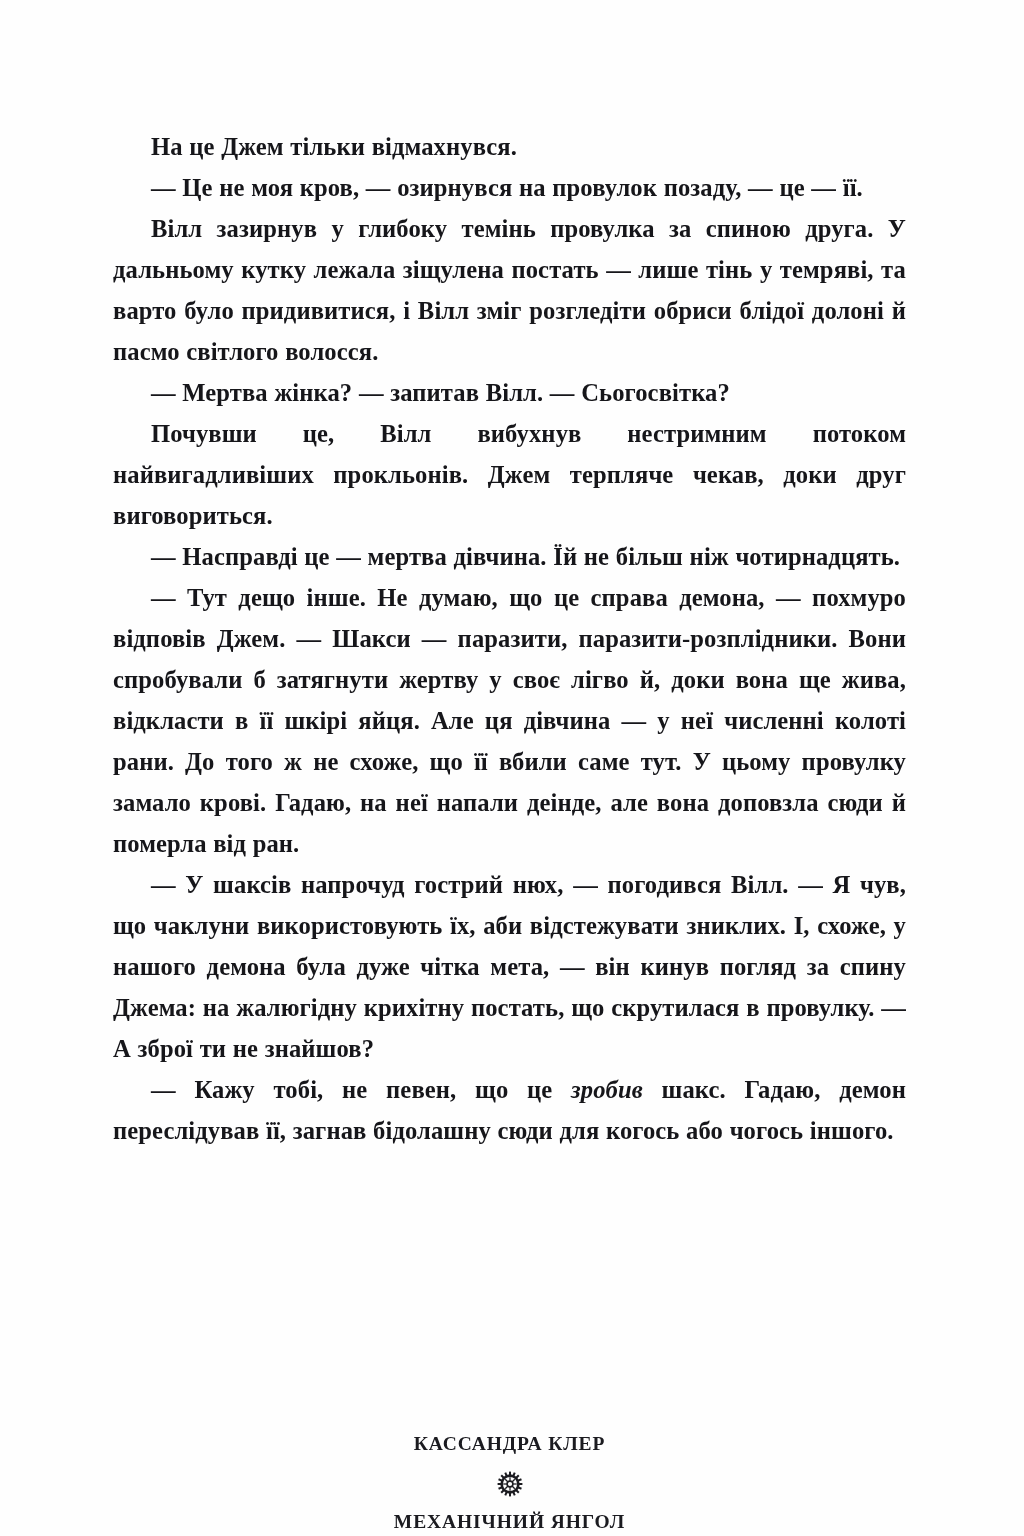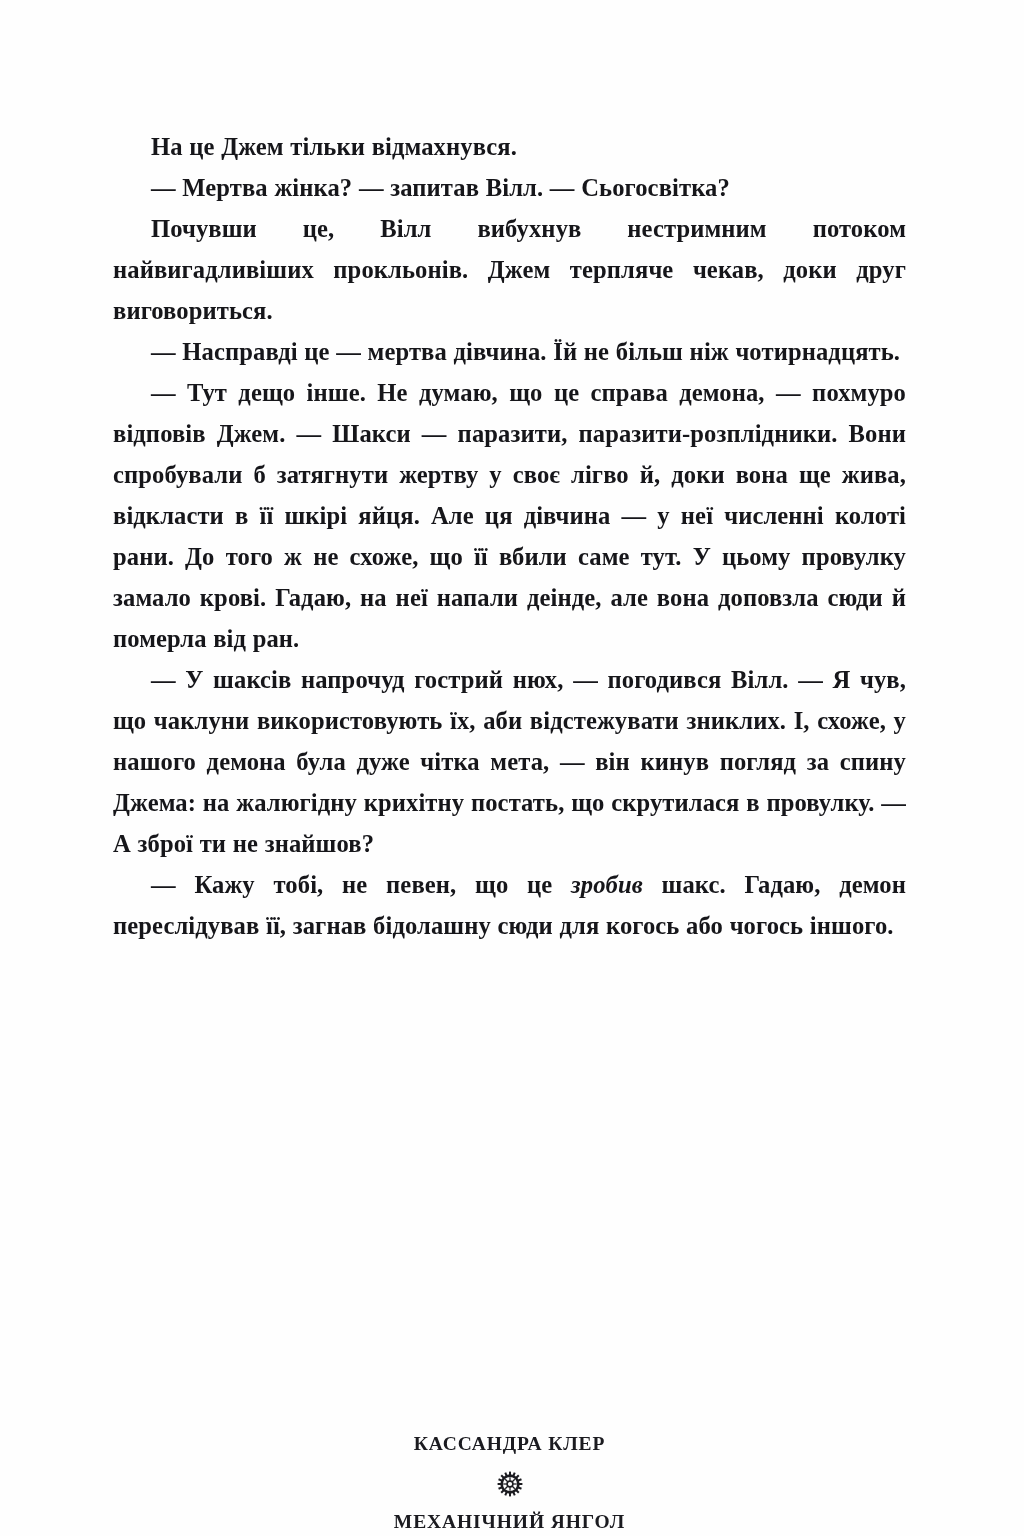--- a/index.html
+++ b/index.html
@@ -112,20 +112,22 @@
   }
 </style>
 </head>
 <body>
 
 <div class="page">
 
   <div class="text-block">
 
     <p class="para">На це Джем тільки відмахнувся.</p>
+    <p class="para">— Це не моя кров, — озирнувся на провулок позаду, — це — її.</p>
+    <p class="para">Вілл зазирнув у глибоку темінь провулка за спиною друга. У дальньому кутку лежала зіщулена постать — лише тінь у темряві, та варто було придивитися, і Вілл зміг розгледіти обриси блідої долоні й пасмо світлого волосся.</p>
     <p class="para">— Мертва жінка? — запитав Вілл. — Сьогосвітка?</p>
     <p class="para">Почувши це, Вілл вибухнув нестримним потоком найвигадливіших прокльонів. Джем терпляче чекав, доки друг виговориться.</p>
     <p class="para">— Насправді це — мертва дівчина. Їй не більш ніж чотирнадцять.</p>
     <p class="para">— Тут дещо інше. Не думаю, що це справа демона, — похмуро відповів Джем. — Шакси — паразити, паразити-розплідники. Вони спробували б затягнути жертву у своє лігво й, доки вона ще жива, відкласти в її шкірі яйця. Але ця дівчина — у неї численні колоті рани. До того ж не схоже, що її вбили саме тут. У цьому провулку замало крові. Гадаю, на неї напали деінде, але вона доповзла сюди й померла від ран.</p>
 
     <p class="para">— У шаксів напрочуд гострий нюх, — погодився Вілл. — Я чув, що чаклуни використовують їх, аби відстежувати зниклих. І, схоже, у нашого демона була дуже чітка мета, — він кинув погляд за спину Джема: на жалюгідну крихітну постать, що скрутилася в провулку. — А зброї ти не знайшов?</p>
 
     <p class="para"><span>— Кажу тобі, не певен, що це </span><em>зробив</em><span> шакс. Гадаю, демон переслідував її, загнав бідолашну сюди для когось або чогось іншого.</span></p>
 
   </div>

